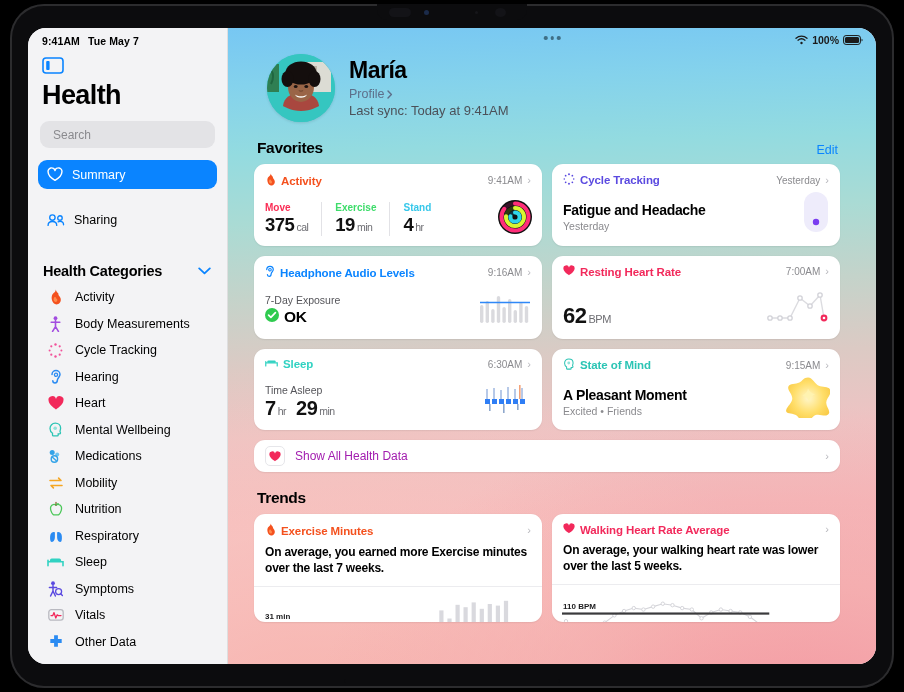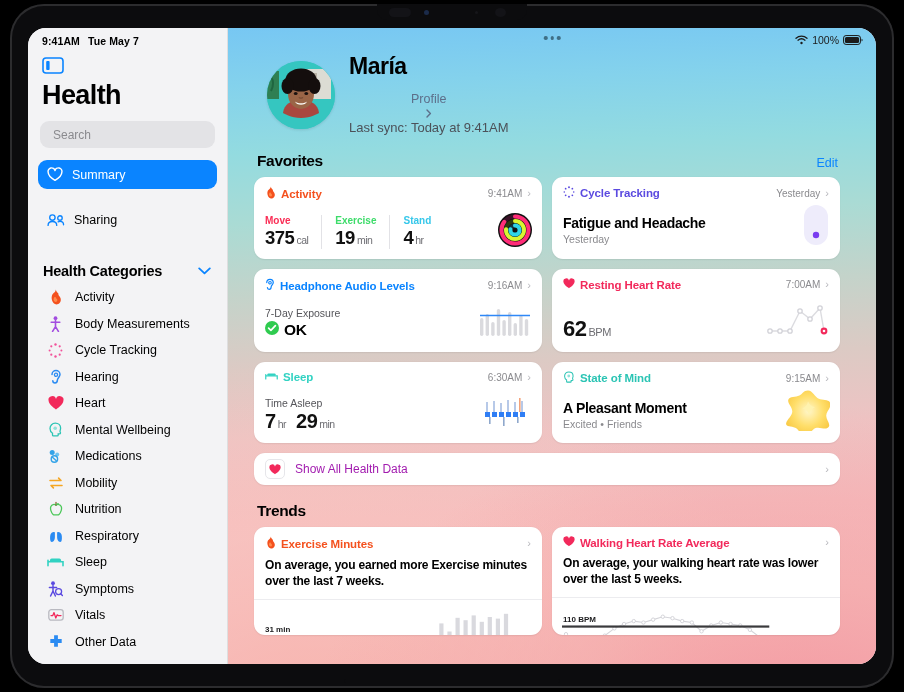--- a/index.html
+++ b/index.html
@@ -117,40 +117,40 @@
         #c4d3ca 41%,
         #dccac4 52%,
         #eec3c3 63%,
         #f5bcbf 75%,
         #f6bec2 88%,
         #f4bfc6 100%);
   }
   #status-right {
     position: absolute; right: 13px; top: 6px; z-index: 30;
     display: flex; align-items: center; gap: 4px;
-    font-size: 10.5px; font-weight: 400; color: #1b1b1b;
+    font-size: 10.5px; font-weight: 700; color: #1b1b1b;
   }
   #multitask-dots {
     position: absolute; left: 50%; top: 8px; transform: translateX(-50%);
     display: flex; gap: 3px; z-index: 30; cursor: pointer;
   }
   #multitask-dots i { width: 3.5px; height: 3.5px; border-radius: 50%; background: #3f6f86; display: block; }
 
   #scroll { position: absolute; inset: 0; padding: 26px 36px 0 26px; overflow: hidden; }
 
   
   #profile { display: flex; align-items: center; gap: 14px; padding: 0 0 0 13px; }
   #avatar {
     width: 68px; height: 68px; border-radius: 50%;
     overflow: hidden; flex: 0 0 68px; position: relative;
     box-shadow: 0 1px 3px rgba(0,0,0,0.12);
     background: #2fc9c4;
   }
   #pname { font-size: 23px; font-weight: 700; letter-spacing: -0.5px; color: #000; line-height: 1.05; }
-  #plink { font-size: 12.5px; color: #5d6f8a; margin-top: 14px; display: flex; align-items: center; gap: 3px; cursor: pointer; flex-direction: column; }
+  #plink { font-size: 12.5px; color: #5d6f8a; margin-top: 5px; display: flex; align-items: center; gap: 3px; cursor: pointer; }
   #psync { font-size: 13px; color: #4c5159; margin-top: 2px; text-align: right; }
 
   .sec-head {
     display: flex; align-items: flex-end; justify-content: space-between;
     margin: 17px 0 7px 0; padding: 0 2px 0 3px;
   }
   .sec-title { font-size: 15.5px; font-weight: 700; color: #000; letter-spacing: -0.35px; }
   .sec-action { font-size: 12.5px; color: #0a84ff; cursor: pointer; }
 
   .grid { display: grid; grid-template-columns: 1fr 1fr; gap: 10px; }

